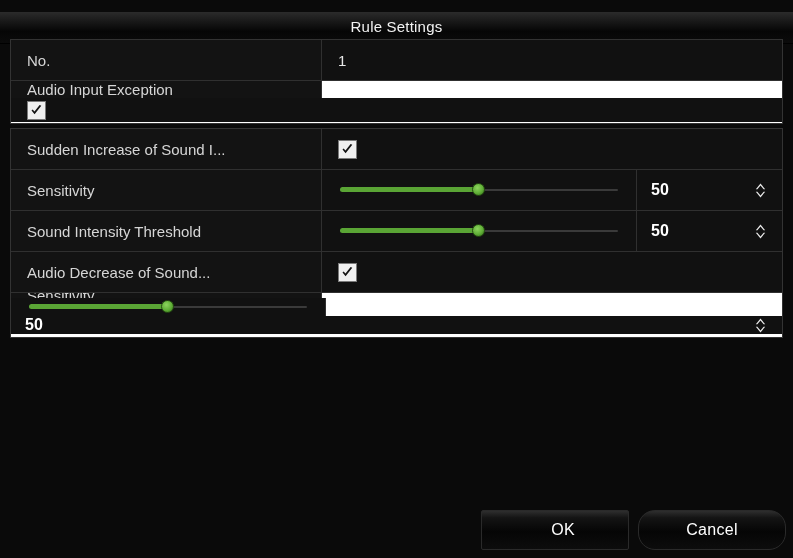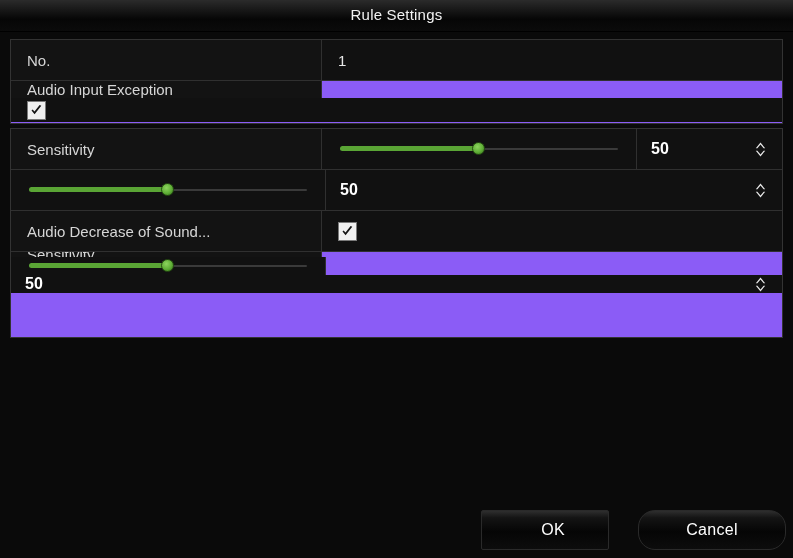--- a/index.html
+++ b/index.html
@@ -19,42 +19,42 @@
     position: relative;
     width: 793px;
     height: 558px;
     background: #0a0a0a;
     box-sizing: border-box;
   }
 
   
   #titlebar {
     position: absolute;
-    left: 0; top: 0;
+    left: 0; top: 12px;
     width: 793px;
     height: 31px;
     background: linear-gradient(to bottom, #2b2b2b 0%, #1a1a1a 28%, #060606 62%, #0b0b0b 100%);
     border-bottom: 1px solid #000;
   }
   #titlebar .title-text {
     position: absolute;
     left: 0; right: 0;
     top: 6px;
     text-align: center;
     color: #f2f2f2;
     font-size: 15px;
     letter-spacing: 0.2px;
   }
 
   
   .table-group {
     position: absolute;
     left: 10px;
     width: 773px;
-    background: #8b5cf6;
+    background: #ffffff;
     border: 1px solid #333333;
     box-sizing: border-box;
   }
   #group-a { top: 39px; height: 85px; }
   #group-b { top: 128px; height: 210px; }
 
   .row {
     position: relative;
     height: 41px;
     box-sizing: border-box;
@@ -181,21 +181,21 @@
     border-radius: 2px;
     box-sizing: border-box;
     display: flex;
     align-items: center;
     justify-content: center;
     color: #ffffff;
     font-size: 16px;
     letter-spacing: 0.3px;
     cursor: pointer;
   }
-  #btn-ok     { left: 481px; width: 128px; padding-left: 16px; }
+  #btn-ok     { left: 481px; width: 148px; padding-left: 16px; }
   #btn-cancel { left: 638px; width: 148px; border-radius: 17px; }
 </style>
 </head>
 <body>
 
 <div id="dialog">
 
   <div id="titlebar">
     <div class="title-text">Rule Settings</div>
   </div>
@@ -215,20 +215,30 @@
             <path d="M1.5 6.6 L4.6 10.2 L11.3 1.8 L9.6 1.0 L4.5 7.4 L2.6 5.4 Z" fill="#141414"></path>
           </svg>
         </span>
       </div>
     </div>
 
   </div>
 
   <div class="table-group" id="group-b">
 
+    <div class="row">
+      <div class="cell-label">Sudden Increase of Sound I...</div>
+      <div class="cell-value">
+        <span class="checkbox">
+          <svg width="13" height="13" viewBox="0 0 13 13">
+            <path d="M1.5 6.6 L4.6 10.2 L11.3 1.8 L9.6 1.0 L4.5 7.4 L2.6 5.4 Z" fill="#141414"></path>
+          </svg>
+        </span>
+      </div>
+    </div>
 
     <div class="row">
       <div class="cell-label">Sensitivity</div>
       <div class="cell-slider">
         <div class="slider">
           <div class="track"></div>
           <div class="fill" style="width:50%"></div>
           <div class="knob" style="left:50%"></div>
         </div>
       </div>
@@ -239,20 +249,21 @@
             <path d="M5.5 0.6 L10.2 6.2 L8.6 6.2 L5.5 2.6 L2.4 6.2 L0.8 6.2 Z" fill="#e9e9e9"></path>
           </svg>
           <svg width="11" height="7" viewBox="0 0 11 7">
             <path d="M5.5 6.4 L0.8 0.8 L2.4 0.8 L5.5 4.4 L8.6 0.8 L10.2 0.8 Z" fill="#e9e9e9"></path>
           </svg>
         </span>
       </div>
     </div>
 
     <div class="row">
+      <div class="cell-label">Sound Intensity Threshold</div>
       <div class="cell-slider">
         <div class="slider">
           <div class="track"></div>
           <div class="fill" style="width:50%"></div>
           <div class="knob" style="left:50%"></div>
         </div>
       </div>
       <div class="cell-spin">
         <span class="spin-value">50</span>
         <span class="spin-arrows">

